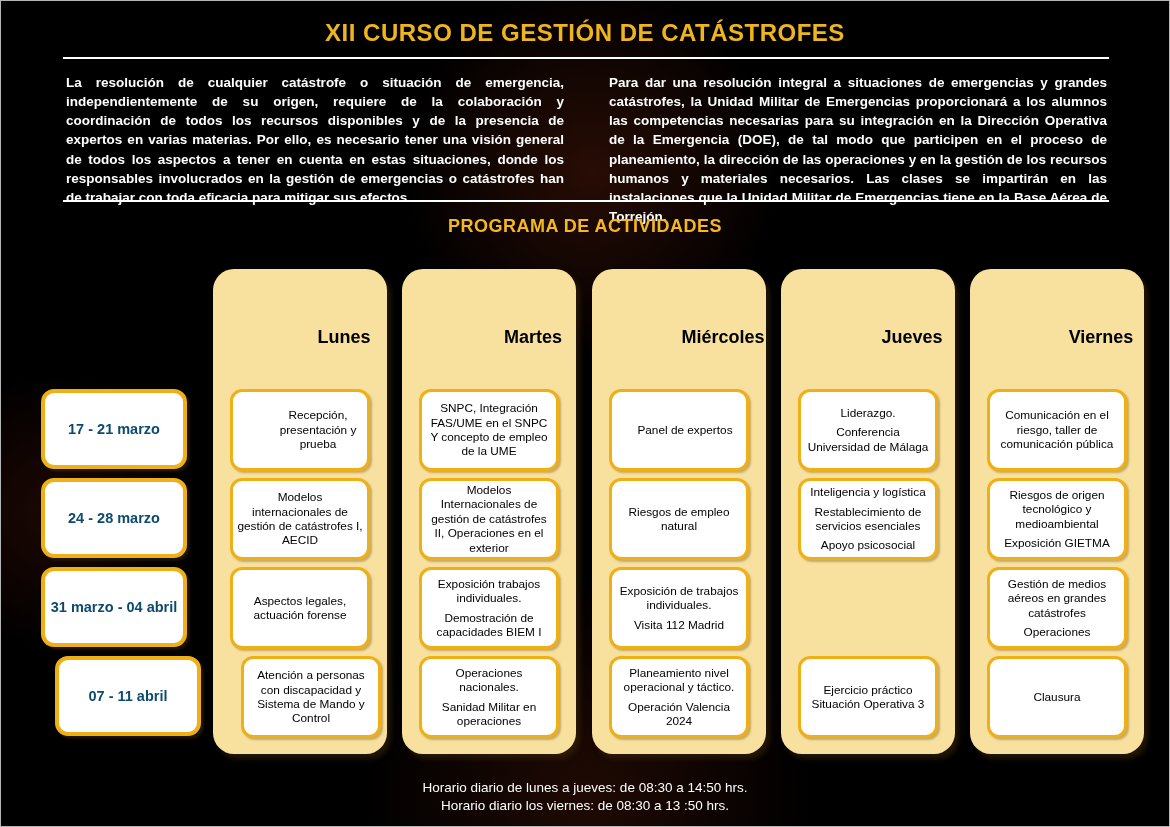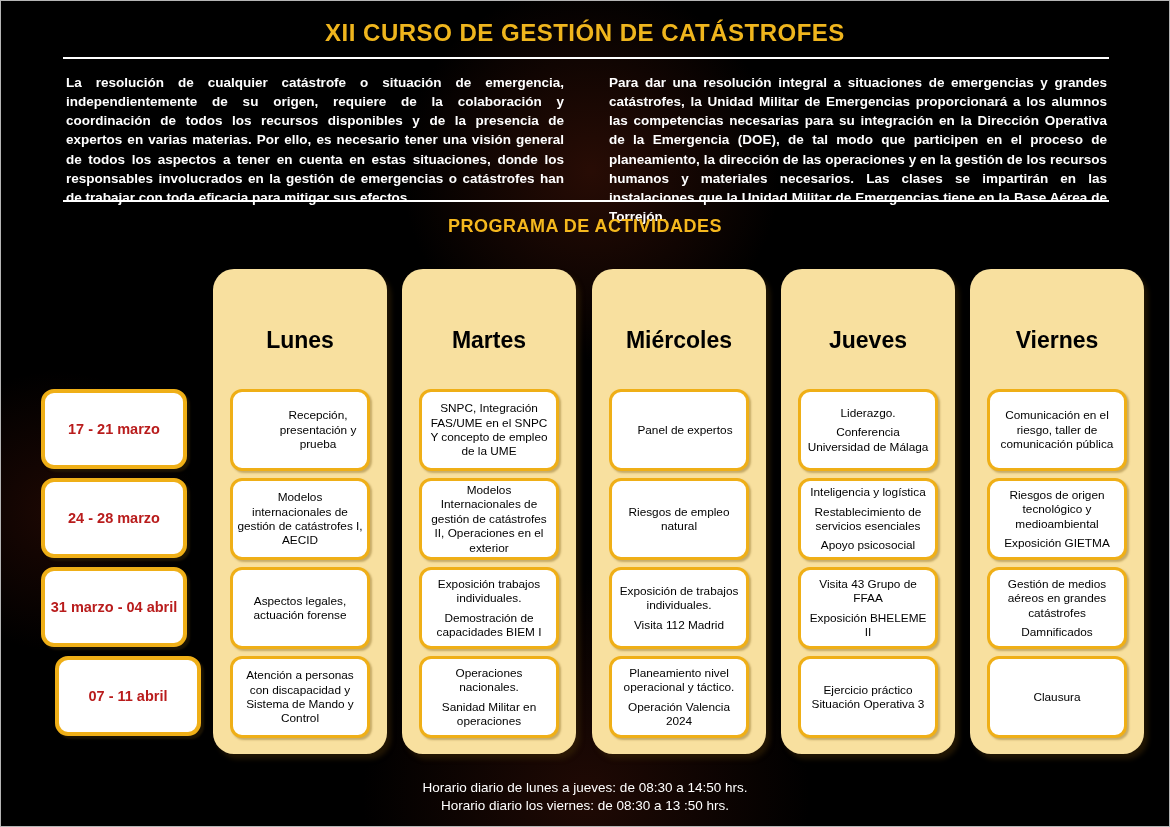--- a/index.html
+++ b/index.html
@@ -27,31 +27,31 @@
   .intro-left{left:65px;}
   .intro-right{left:608px;}
   .section-title{
     position:absolute; top:215px; left:0; width:100%; text-align:center;
     color:#F5B81E; font-size:18px; font-weight:bold; letter-spacing:.5px;
   }
   .week-label{
     position:absolute; left:40px; width:146px; height:80px;
     background:#fff; border:4px solid #EFAF17; border-radius:13px; box-sizing:border-box;
     display:flex; align-items:center; justify-content:center; text-align:center;
-    font-weight:bold; font-size:14.5px; color:#b91c1c;
+    font-weight:bold; font-size:14.5px; color:#0c4a6e;
     box-shadow:3px 3px 2px rgba(45,32,5,0.6);
   }
   .day-column{
     position:absolute; top:268px; width:174px; height:485px;
     background:#F8E09F; border-radius:21px;
     box-shadow:4px 5px 5px rgba(60,40,8,0.55);
   }
   .day-header{
     position:absolute; top:58px; left:0; width:100%; text-align:center;
-    font-size:23px; font-weight:bold; color:#000;
+    font-size:18px; font-weight:bold; color:#000;padding-left:44px;
   }
   .cell{
     position:absolute; left:17px; width:140px; height:82px;
     background:#fff; border:3px solid #EFAF17; border-radius:12px; box-sizing:border-box;
     display:flex; flex-direction:column; align-items:center; justify-content:center;
     gap:5px; padding:2px 4px; text-align:center;
     font-size:11.8px; color:#000; line-height:1.22;
     box-shadow:2px 2px 2px rgba(125,92,20,0.4);
   }
   .footer{
@@ -85,21 +85,21 @@
         <div class="day-header">Lunes</div>
         <div class="cell" style="top: 120px; padding-left: 40px;">
           <div>Recepción, presentación y prueba</div>
         </div>
         <div class="cell" style="top: 209px;">
           <div>Modelos internacionales de gestión de catástrofes I, AECID</div>
         </div>
         <div class="cell" style="top: 298px;">
           <div>Aspectos legales, actuación forense</div>
         </div>
-        <div class="cell" style="top: 387px;">
+        <div class="cell" style="top: 387px; margin-left: 11px;">
           <div>Atención a personas con discapacidad y Sistema de Mando y Control</div>
         </div>
       </div>
       <div class="day-column" style="left: 401px;">
         <div class="day-header">Martes</div>
         <div class="cell" style="top: 120px;">
           <div>SNPC, Integración FAS/UME en el SNPC Y concepto de empleo de la UME</div>
         </div>
         <div class="cell" style="top: 209px;">
           <div>Modelos Internacionales de gestión de catástrofes II, Operaciones en el exterior</div>
@@ -134,40 +134,36 @@
         <div class="day-header">Jueves</div>
         <div class="cell" style="top: 120px;">
           <div>Liderazgo.</div>
           <div>Conferencia Universidad de Málaga</div>
         </div>
         <div class="cell" style="top: 209px;">
           <div>Inteligencia y logística</div>
           <div>Restablecimiento de servicios esenciales</div>
           <div>Apoyo psicosocial</div>
         </div>
-        <div class="cell" style="top: 298px;">
-          <div>Visita 43 Grupo de FFAA</div>
-          <div>Exposición BHELEME II</div>
-        </div>
         <div class="cell" style="top: 387px;">
           <div>Ejercicio práctico Situación Operativa 3</div>
         </div>
       </div>
       <div class="day-column" style="left: 969px;">
         <div class="day-header">Viernes</div>
         <div class="cell" style="top: 120px;">
           <div>Comunicación en el riesgo, taller de comunicación pública</div>
         </div>
         <div class="cell" style="top: 209px;">
           <div>Riesgos de origen tecnológico y medioambiental</div>
           <div>Exposición GIETMA</div>
         </div>
         <div class="cell" style="top: 298px;">
           <div>Gestión de medios aéreos en grandes catástrofes</div>
-          <div>Damnificados</div>
+          <div>Operaciones</div>
         </div>
         <div class="cell" style="top: 387px;">
           <div>Clausura</div>
         </div>
       </div>
     </div>
 
   <div class="footer">
     <div>Horario diario de lunes a jueves: de 08:30 a 14:50 hrs.</div>
     <div>Horario diario los viernes: de 08:30 a 13 :50 hrs.</div>

